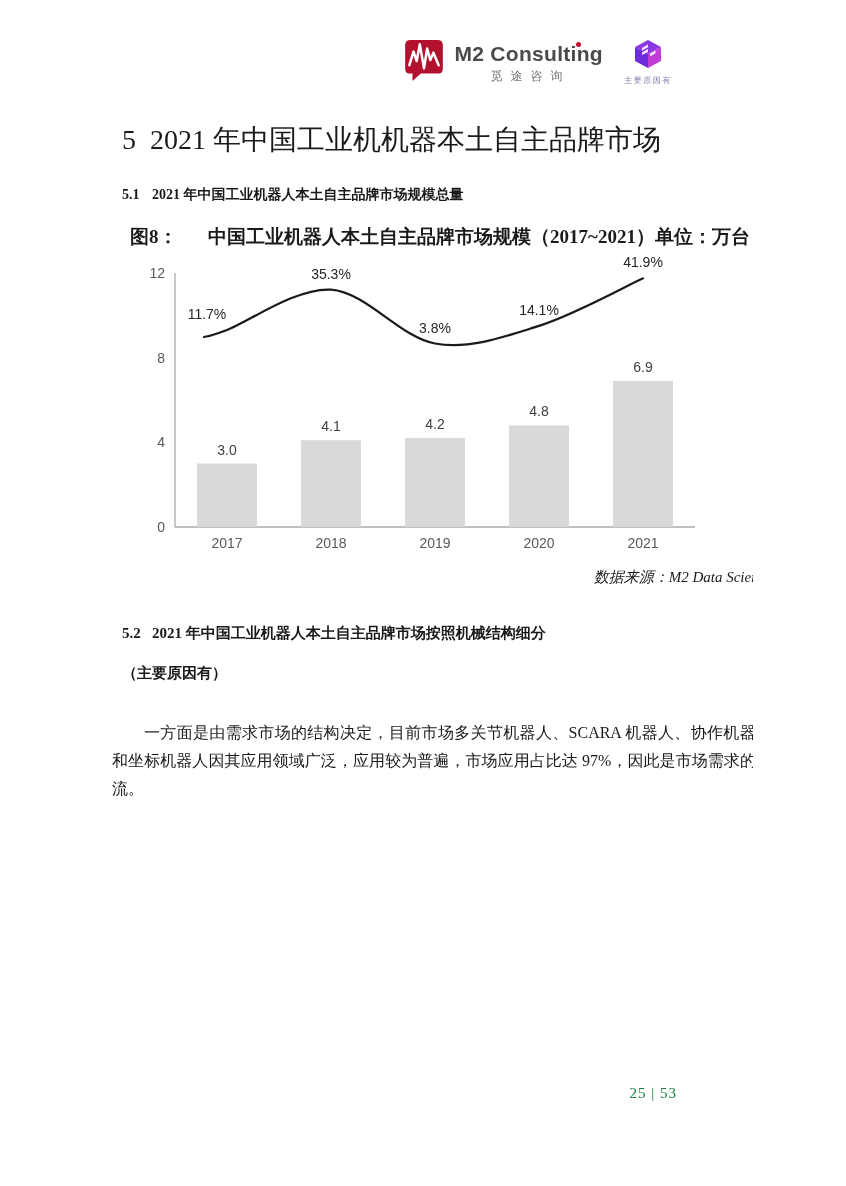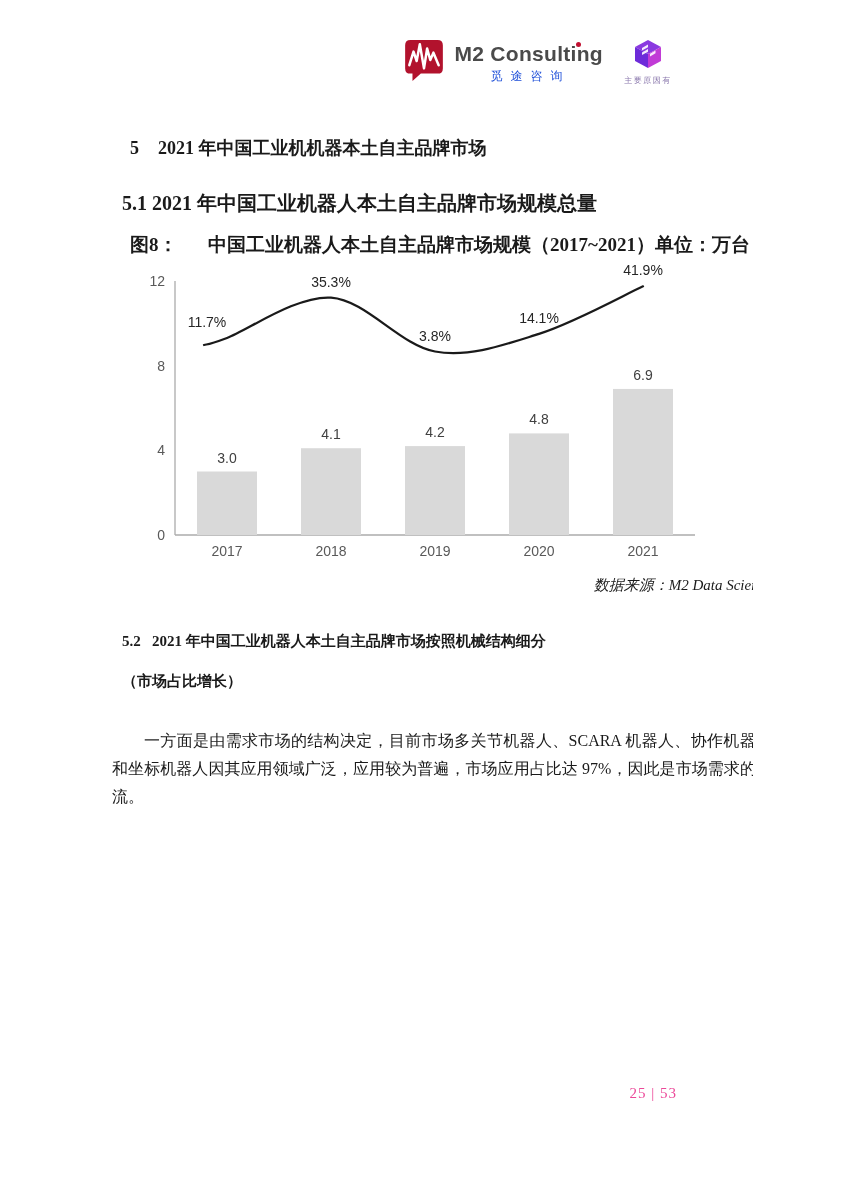--- a/index.html
+++ b/index.html
@@ -5,40 +5,40 @@
   html,body{margin:0;padding:0;background:#fff;}
   .page{position:relative;width:753px;height:1186px;background:#ffffff;overflow:hidden;
         font-family:"Liberation Serif",serif;color:#1a1a1a;}
   
   .header{position:absolute;top:38px;right:76px;display:flex;align-items:center;gap:16px;}
   .m2-block{display:flex;align-items:center;gap:9px;}
   .m2-text{display:flex;flex-direction:column;}
   .m2-name{position:relative;font-family:"Liberation Sans",sans-serif;font-weight:700;
            font-size:21px;color:#4a4a4a;letter-spacing:.3px;line-height:24px;}
   .m2-dot{position:absolute;top:0px;right:22px;width:5px;height:5px;border-radius:50%;background:#c11031;}
-  .m2-sub{font-family:"Liberation Sans",sans-serif;font-size:12px;color:#1d4ed8;
+  .m2-sub{font-family:"Liberation Sans",sans-serif;font-size:12px;color:#737373;
           letter-spacing:8px;margin-top:3px;margin-left:36px;line-height:14px;}
   .partner-block{display:flex;flex-direction:column;align-items:center;width:58px;}
   .partner-name{font-family:"Liberation Sans",sans-serif;font-size:8px;color:#8b79ad;
                 letter-spacing:1.5px;margin-top:2px;white-space:nowrap;}
   
   .content{padding:126px 74px 0 112px;width:660px;box-sizing:content-box;}
-  .h1{font-size:18px;font-weight:700;line-height:28px;padding-left:10px;margin:8px;}
-  .h2{font-size:20px;font-weight:700;line-height:26px;padding-left:10px;margin:28px 0 0 0;}
+  .h1{font-size:28px;font-weight:400;line-height:28px;padding-left:10px;margin:0;}
+  .h2{font-size:14px;font-weight:700;line-height:26px;padding-left:10px;margin:28px 0 0 0;}
   .h3{font-size:15px;font-weight:700;line-height:40px;padding-left:10px;margin:26px 0 0 0;}
   .num{display:inline-block;min-width:28px;}
   .para{font-size:16px;line-height:28px;text-align:justify;text-indent:2em;margin:26px 0 0 0;}
   .para.tight{margin-top:22px;}
   .para.tighter{margin-top:10px;}
   .para.tail{}
   .fig-caption{font-size:19px;font-weight:700;margin:16px 0 0 0;padding-left:18px;}
   .fig-label{display:inline-block;width:78px;}
   .chart-wrap{margin:6px 0 0 28px;}
   .source{font-size:15px;font-style:italic;text-align:right;margin:6px 0 0 0;}
-  .page-number{position:absolute;top:1085px;right:76px;font-size:15px;color:#ec4899;letter-spacing:1px;}
+  .page-number{position:absolute;top:1085px;right:76px;font-size:15px;color:#15803d;letter-spacing:1px;}
   svg text{font-family:"Liberation Sans",sans-serif;}
 </style>
 </head>
 <body>
 
 <div class="page">
 
   <div class="header">
     <div class="m2-block">
       <span>
@@ -106,21 +106,21 @@
           <text x="67" y="62.992999999999995" text-anchor="middle" font-size="14" fill="#262626" font-weight="400">11.7%</text>
           <text x="191" y="22.637000000000008" text-anchor="middle" font-size="14" fill="#262626" font-weight="400">35.3%</text>
           <text x="295" y="76.502" text-anchor="middle" font-size="14" fill="#262626" font-weight="400">3.8%</text>
           <text x="399" y="58.888999999999996" text-anchor="middle" font-size="14" fill="#262626" font-weight="400">14.1%</text>
           <text x="503" y="11.350999999999999" text-anchor="middle" font-size="14" fill="#262626" font-weight="400">41.9%</text>
         </svg>
     </div>
 
     <p class="source">数据来源：M2 Data Science</p>
 
-    <h2 class="h3"><span class="num" style="min-width:30px">5.2</span><span>2021 年中国工业机器人本土自主品牌市场按照机械结构细分</span><br><span>（市场占比增长）</span></h2>
+    <h2 class="h3"><span class="num" style="min-width:30px">5.2</span><span>2021 年中国工业机器人本土自主品牌市场按照机械结构细分</span><br><span>（主要原因有）</span></h2>
 
     <p class="para tail">一方面是由需求市场的结构决定，目前市场多关节机器人、SCARA 机器人、协作机器人和坐标机器人因其应用领域广泛，应用较为普遍，市场应用占比达 97%，因此是市场需求的主流。</p>
 
   </div>
 
   <div class="page-number">25 | 53</div>
 
 </div>
 
 </body></html>

